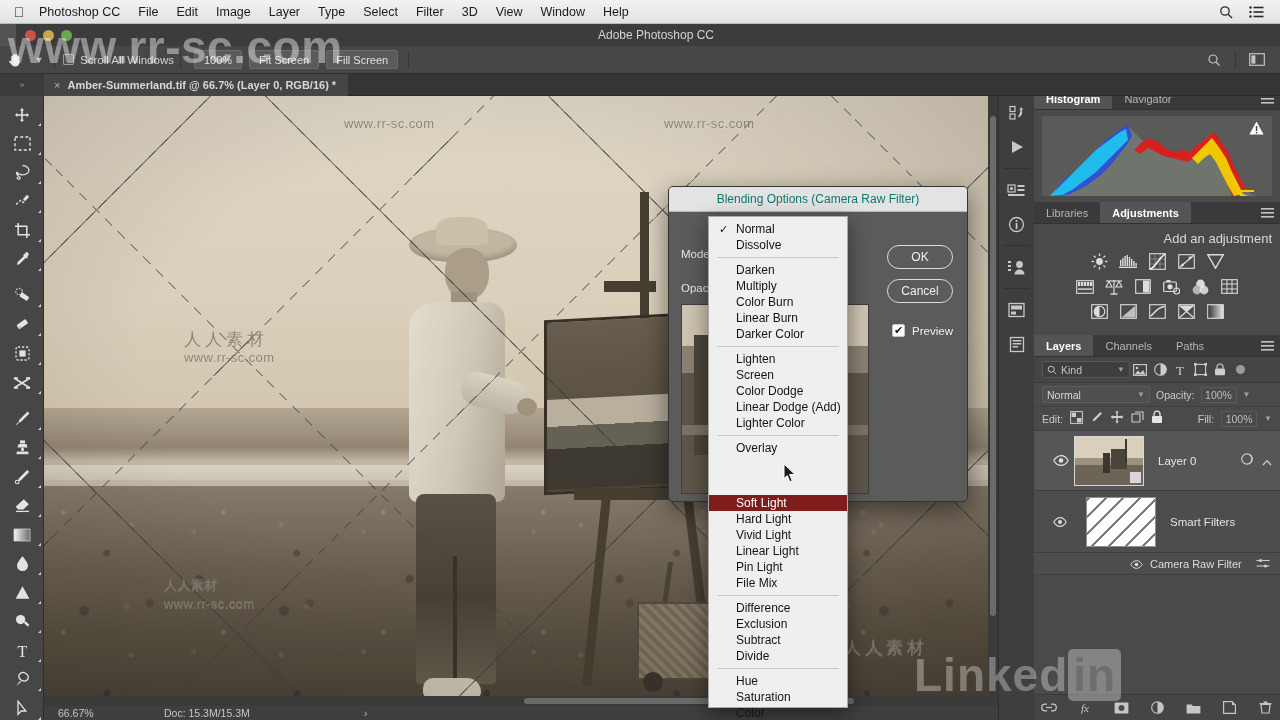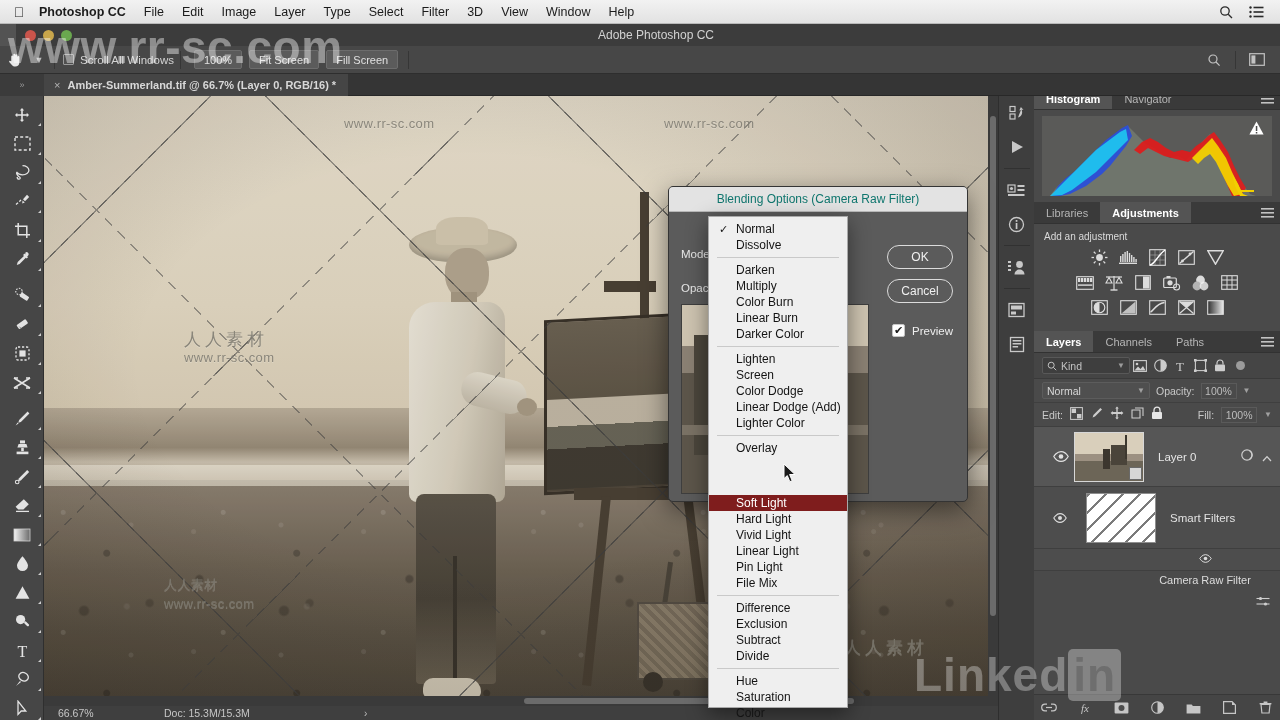--- a/index.html
+++ b/index.html
@@ -14,21 +14,21 @@
   
   .mac-menubar{
     position:absolute; top:0; left:0; width:1280px; height:24px;
     background:linear-gradient(#f2f2f2,#e2e2e2);
     border-bottom:1px solid #b9b9b9;
     display:flex; align-items:center; gap:0px; padding:0 8px;
     font-size:12.5px; color:#1b1b1b; z-index:60;
   }
   .apple-logo{ width:22px; display:flex; justify-content:center; align-items:center; font-size:14px; }
   .mac-menubar .mitem{ padding:0 9px; line-height:24px; height:24px; white-space:nowrap;}
-  .mac-menubar .mitem.bold{ font-weight:bold; }
+  .mac-menubar .mitem.bold{ font-weight:normal; }
   .menu-right{ margin-left:auto; display:flex; align-items:center; gap:16px; padding-right:8px;}
   .menu-right svg{ display:block; }
 
   
   .title-bar{
     position:absolute; top:24px; left:16px; width:1280px; height:22px;
     background:#3c3c3c; display:flex; align-items:center; z-index:50;
   }
   .traffic{ display:flex; gap:7px; padding-left:9px; }
   .tl{ width:11px; height:11px; border-radius:50%; }
@@ -264,21 +264,21 @@
   .ptab.active{ background:#545454; color:#ffffff; font-weight:bold;}
   .ptab-menu{ margin-left:auto; width:26px; display:flex; align-items:center; justify-content:center;}
 
   .histogram-body{ height:92px; background:#4a4a4a; padding:6px 8px 4px 8px; position:relative;}
   .histo{
     position:relative; width:100%; height:80px; background:#5a5a58; overflow:hidden;
   }
   .warn-tri{ position:absolute; right:8px; top:5px; }
 
   .adj-body{ background:#4a4a4a; padding:6px 8px 8px 8px;}
-  .adj-title{ font-size:10px; color:#d9d9d9; margin:1px 0 6px 2px;}
+  .adj-title{ font-size:13px; color:#d9d9d9; margin:1px 0 6px 2px;text-align:right;}
   .adj-row{ display:flex; justify-content:center; gap:10px; margin-bottom:6px;}
   .adj-ic{ width:19px; height:19px; display:flex; align-items:center; justify-content:center;}
 
   .layers-tools{
     height:26px; display:flex; align-items:center; gap:0; padding:0 8px;
     background:#454545; border-bottom:1px solid #3a3a3a;
   }
   .kindbox{
     width:88px; height:17px; background:#3e3e3e; border:1px solid #585858; border-radius:2px;
     display:flex; align-items:center; gap:4px; padding:0 4px; color:#c2c2c2; font-size:10.5px;
@@ -336,21 +336,21 @@
     width:70px; height:50px; background:#ffffff; border:1px solid #8e8e8e; position:relative; overflow:hidden;
   }
   .mask-thumb .dash{
     position:absolute; left:-10px; top:-6px; width:120%; height:120%;
     background:repeating-linear-gradient(135deg, #7b7b7b 0 2px, transparent 2px 12px);
   }
   .smart-name{ flex:1; padding-left:14px; color:#e2e2e2; font-size:11.5px;}
 
   .filter-row{
     height:22px; display:flex; align-items:center; background:#4d4d4d;
-    border-bottom:1px solid #3f3f3f; padding-left:96px; gap:7px;flex-direction:column;
+    border-bottom:1px solid #3f3f3f; padding-left:96px; gap:7px;
   }
   .filter-name{ color:#dcdcdc; font-size:11px; }
   .filter-right{ margin-left:auto; padding-right:10px;}
 
   .panel-footer{
     position:absolute; bottom:0; left:0; width:246px; height:26px;
     background:#454545; border-top:1px solid #383838;
     display:flex; align-items:center; justify-content:center; gap:20px;
   }
   .pf-ic{ width:16px; height:16px; display:flex; align-items:center; justify-content:center; color:#c6c6c6; font-size:11px;}

